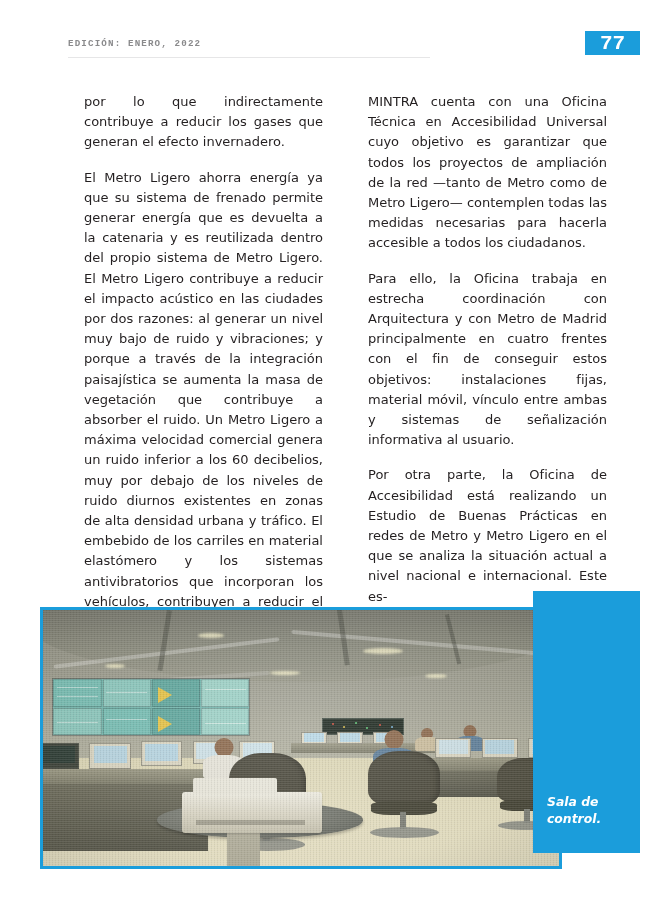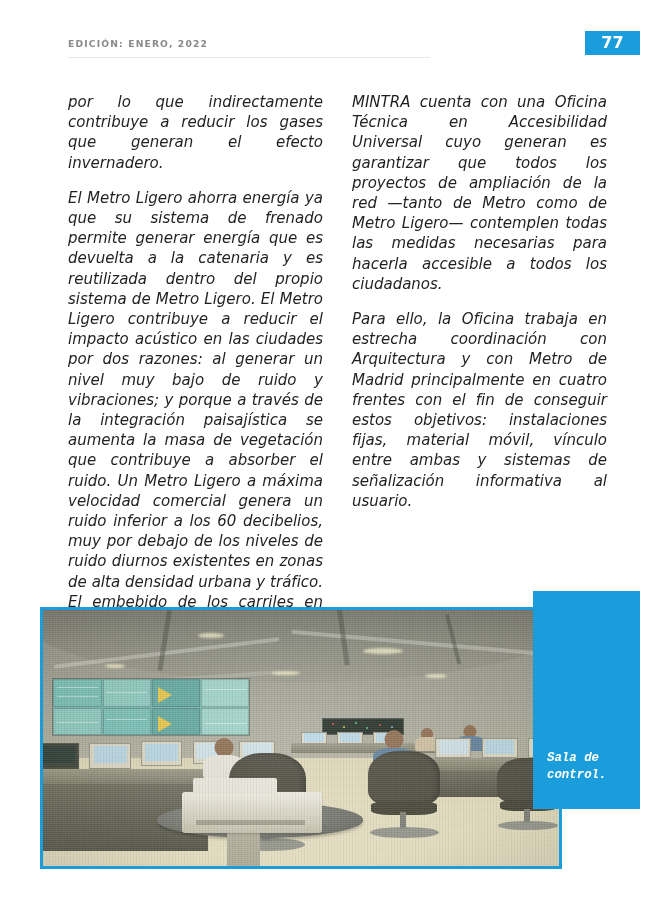--- a/index.html
+++ b/index.html
@@ -22,20 +22,21 @@
     background: #ffffff;
   }
 
   
   .header {
     position: absolute;
     top: 0;
     left: 0;
     width: 650px;
     height: 70px;
+    font-family: Liberation Mono, monospace;
   }
   .edition-label {
     position: absolute;
     left: 68px;
     top: 38px;
     font-size: 9.2px;
     letter-spacing: 1.15px;
     color: #8a8a8c;
     font-weight: 600;
     white-space: nowrap;
@@ -73,43 +74,42 @@
     top: 31px;
     width: 55px;
     height: 24px;
     background: #1b9ddb;
     display: flex;
     align-items: center;
     justify-content: center;
   }
   .page-number {
     color: #ffffff;
-    font-size: 16px;
+    font-size: 21px;
     font-weight: 700;
     line-height: 1;
     text-align: center;
   }
 
   
   .col {
     position: absolute;
     top: 92px;
     width: 255px;
   }
   .col-left  { left: 68px; }
   .col-right { left: 352px; }
 
   .body-text {
-    font-size: 15px;
+    font-size: 13px;
     line-height: 20.2px;
     text-align: justify;
-    margin: 0 0 15px 0;
+    margin: 0 0 15px 16px;
     color: #231f20;
     hyphens: manual;
-    font-style: italic;
   }
   .body-text:last-child { margin-bottom: 0; }
 
   
   .section-heading {
     position: relative;
     display: flex;
     align-items: center;
     height: 30px;
     margin: 0 0 22px 0;
@@ -377,24 +377,23 @@
       repeating-linear-gradient(90deg, rgba(0,0,0,0.4) 0 1px, transparent 1px 3px);
     pointer-events: none;
   }
 
   
   .caption-panel {
     position: absolute;
     left: 533px;
     top: 591px;
     width: 107px;
-    height: 218px;
+    height: 262px;
     background: #1b9ddb;
     box-sizing: border-box;
-    font-family: Liberation Mono, monospace;
   }
   .caption-text {
     position: absolute;
     left: 14px;
     bottom: 26px;
     width: 84px;
     color: #ffffff;
     font-size: 12.4px;
     line-height: 16.5px;
     font-style: italic;
@@ -415,22 +414,23 @@
       <span class="page-number">77</span>
     </div>
   </div>
 
   <div class="col col-left">
     <p class="body-text">por lo que indirectamente contribuye a reducir los gases que generan el efecto invernadero.</p>
     <p class="body-text">El Metro Ligero ahorra energía ya que su sistema de frenado permite generar energía que es devuelta a la catenaria y es reutilizada dentro del propio sistema de Metro Ligero. El Metro Ligero contribuye a reducir el impacto acústico en las ciudades por dos razones: al generar un nivel muy bajo de ruido y vibraciones; y porque a través de la integración paisajística se aumenta la masa de vegetación que contribuye a absorber el ruido. Un Metro Ligero a máxima velocidad comercial genera un ruido inferior a los 60 decibelios, muy por debajo de los niveles de ruido diurnos existentes en zonas de alta densidad urbana y tráfico. El embebido de los carriles en material elastómero y los sistemas antivibratorios que incorporan los vehículos, contribuyen a reducir el ruido.</p>
   </div>
 
   <div class="col col-right">
-    <p class="body-text">MINTRA cuenta con una Oficina Técnica en Accesibilidad Universal cuyo generan es garantizar que todos los proyectos de ampliación de la red —tanto de Metro como de Metro Ligero— contemplen todas las medidas necesarias para hacerla accesible a todos los ciudadanos.</p>
+    <p class="body-text">MINTRA cuenta con una Oficina Técnica en Accesibilidad Universal cuyo objetivo es garantizar que todos los proyectos de ampliación de la red —tanto de Metro como de Metro Ligero— contemplen todas las medidas necesarias para hacerla accesible a todos los ciudadanos.</p>
     <p class="body-text">Para ello, la Oficina trabaja en estrecha coordinación con Arquitectura y con Metro de Madrid principalmente en cuatro frentes con el fin de conseguir estos objetivos: instalaciones fijas, material móvil, vínculo entre ambas y sistemas de señalización informativa al usuario.</p>
+    <p class="body-text">Por otra parte, la Oficina de Accesibilidad está realizando un Estudio de Buenas Prácticas en redes de Metro y Metro Ligero en el que se analiza la situación actual a nivel nacional e internacional. Este es-</p>
   </div>
 
   <figure class="photo-figure" aria-label="Fotografía de una sala de control con operadores en puestos de trabajo, monitores, videowall y una impresora sobre una mesa ovalada">
     <div class="photo-inner">
       <div class="ph-wall"></div>
       <div class="ph-floor"></div>
       <div class="ph-ceiling"></div>
 
       <div class="ph-ceil-band" style="left:2%;top:16%;width:44%;transform:rotate(-7deg);"></div>
       <div class="ph-ceil-band" style="left:48%;top:12%;width:50%;transform:rotate(5deg);"></div>

